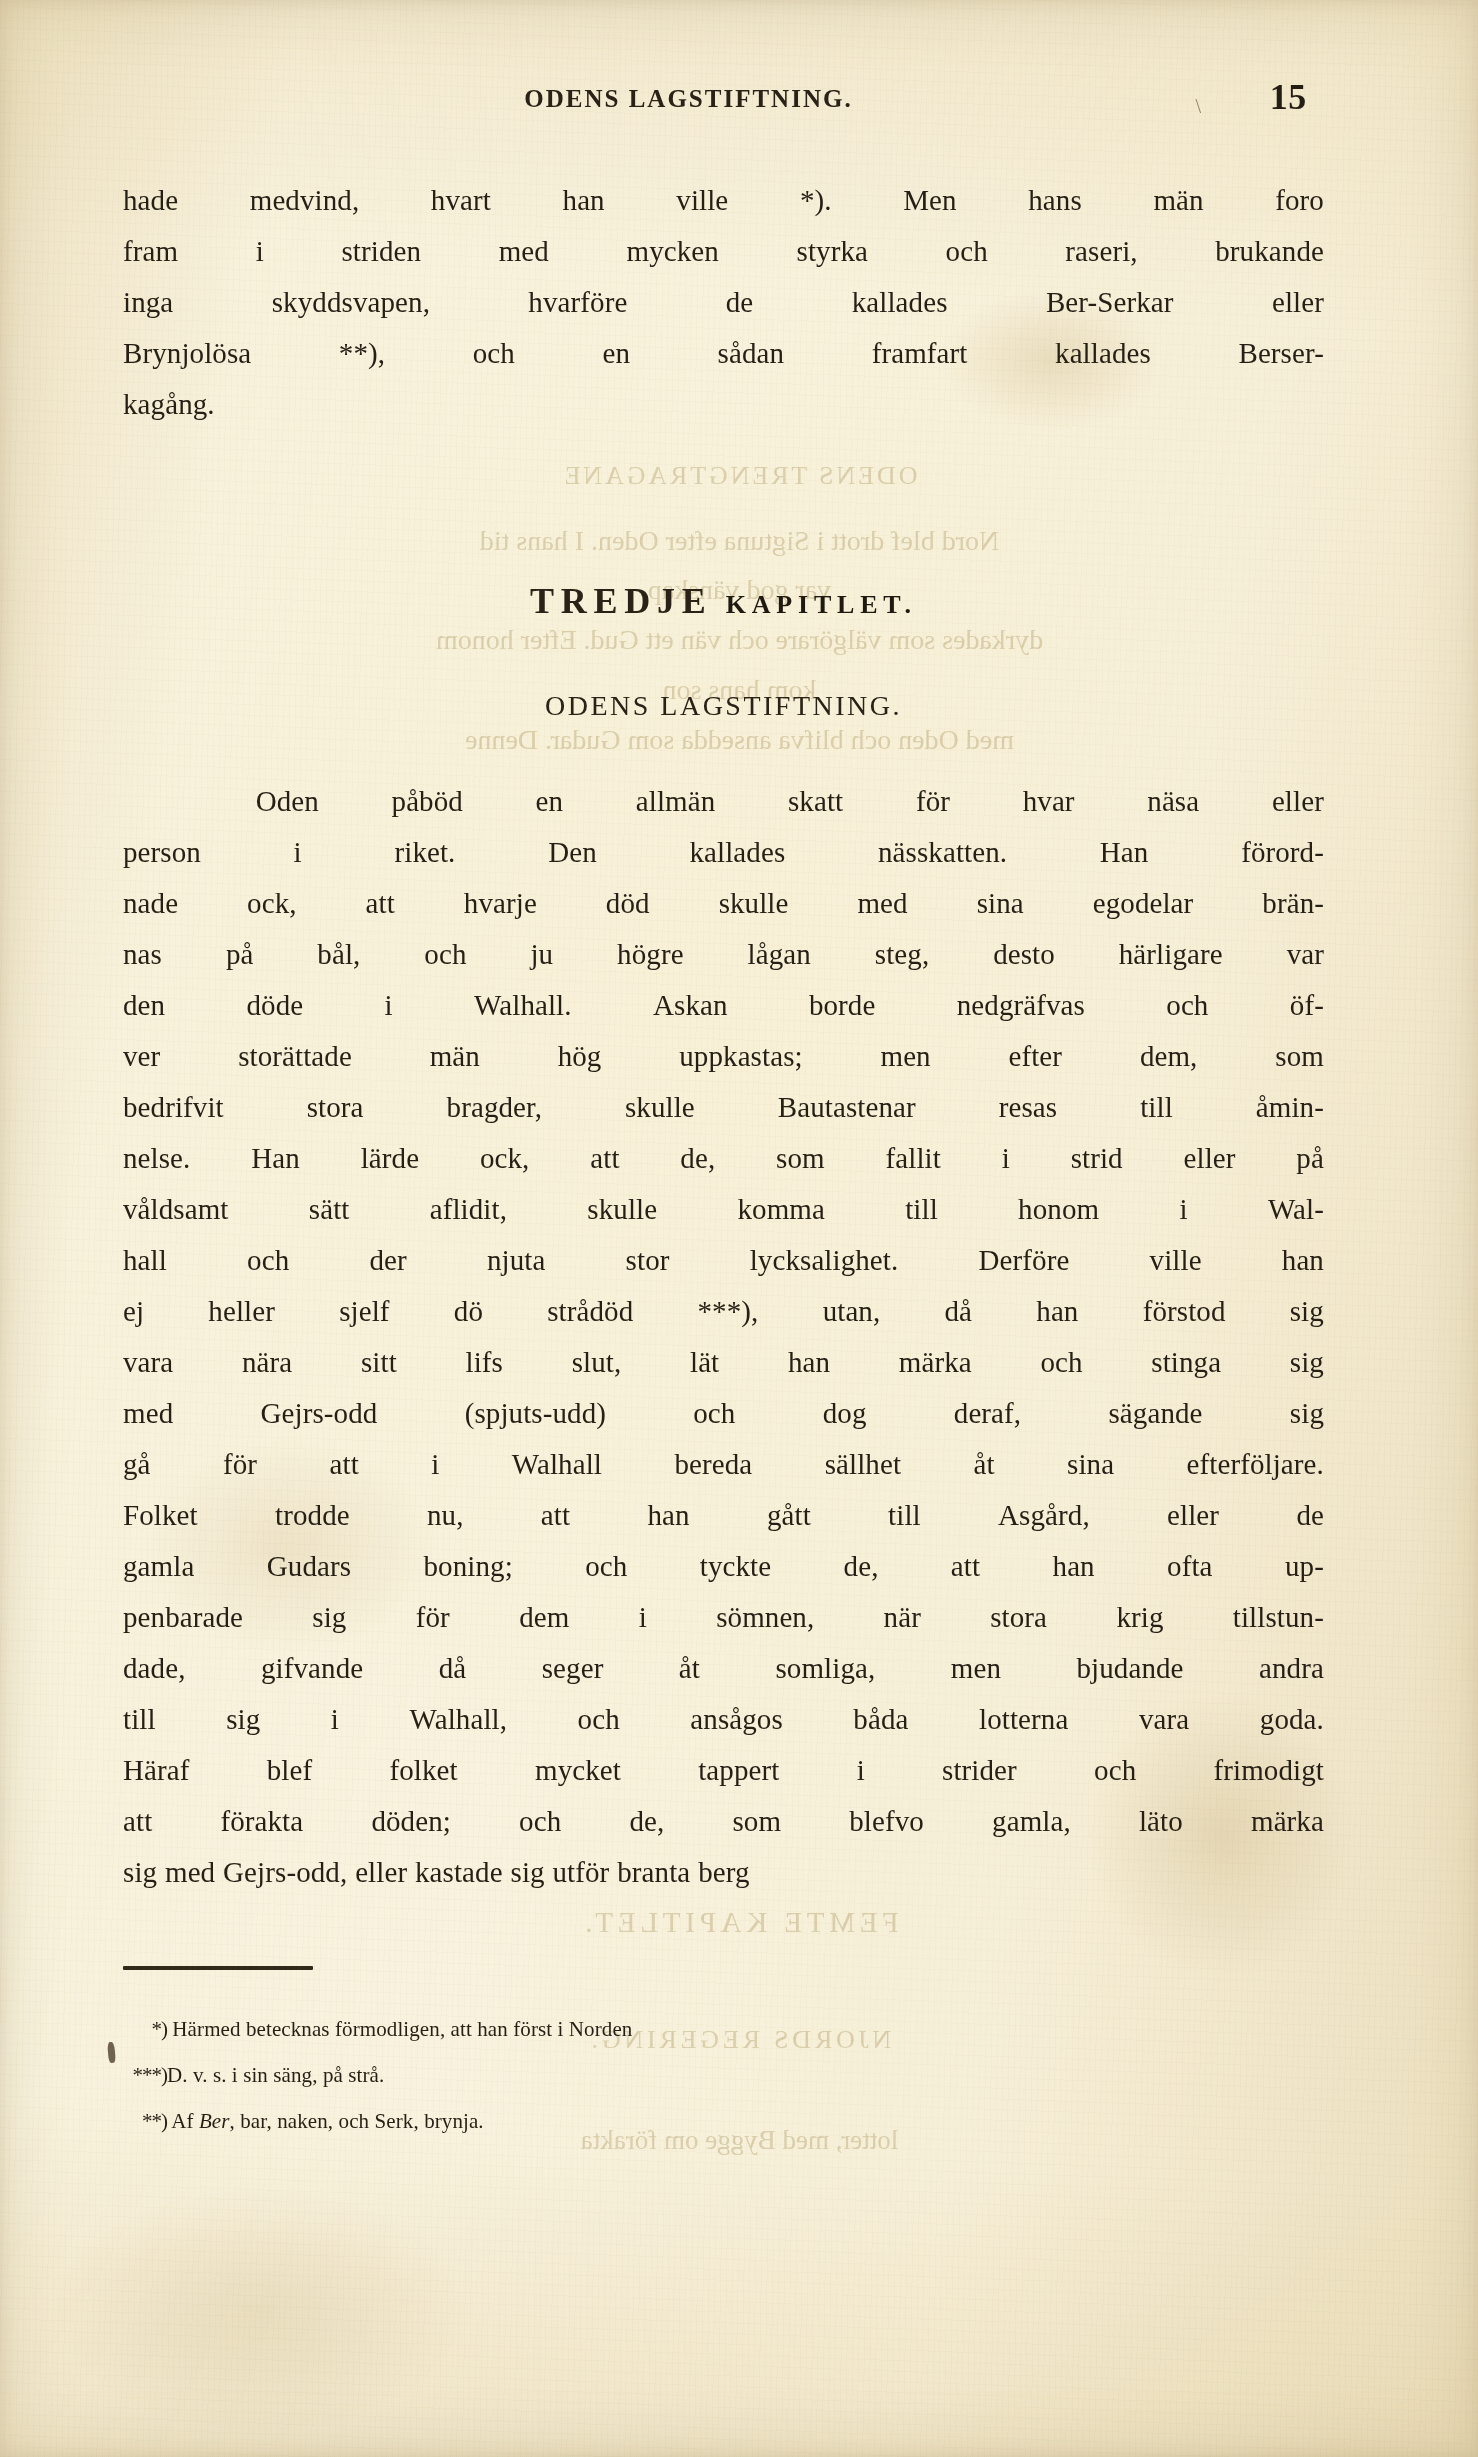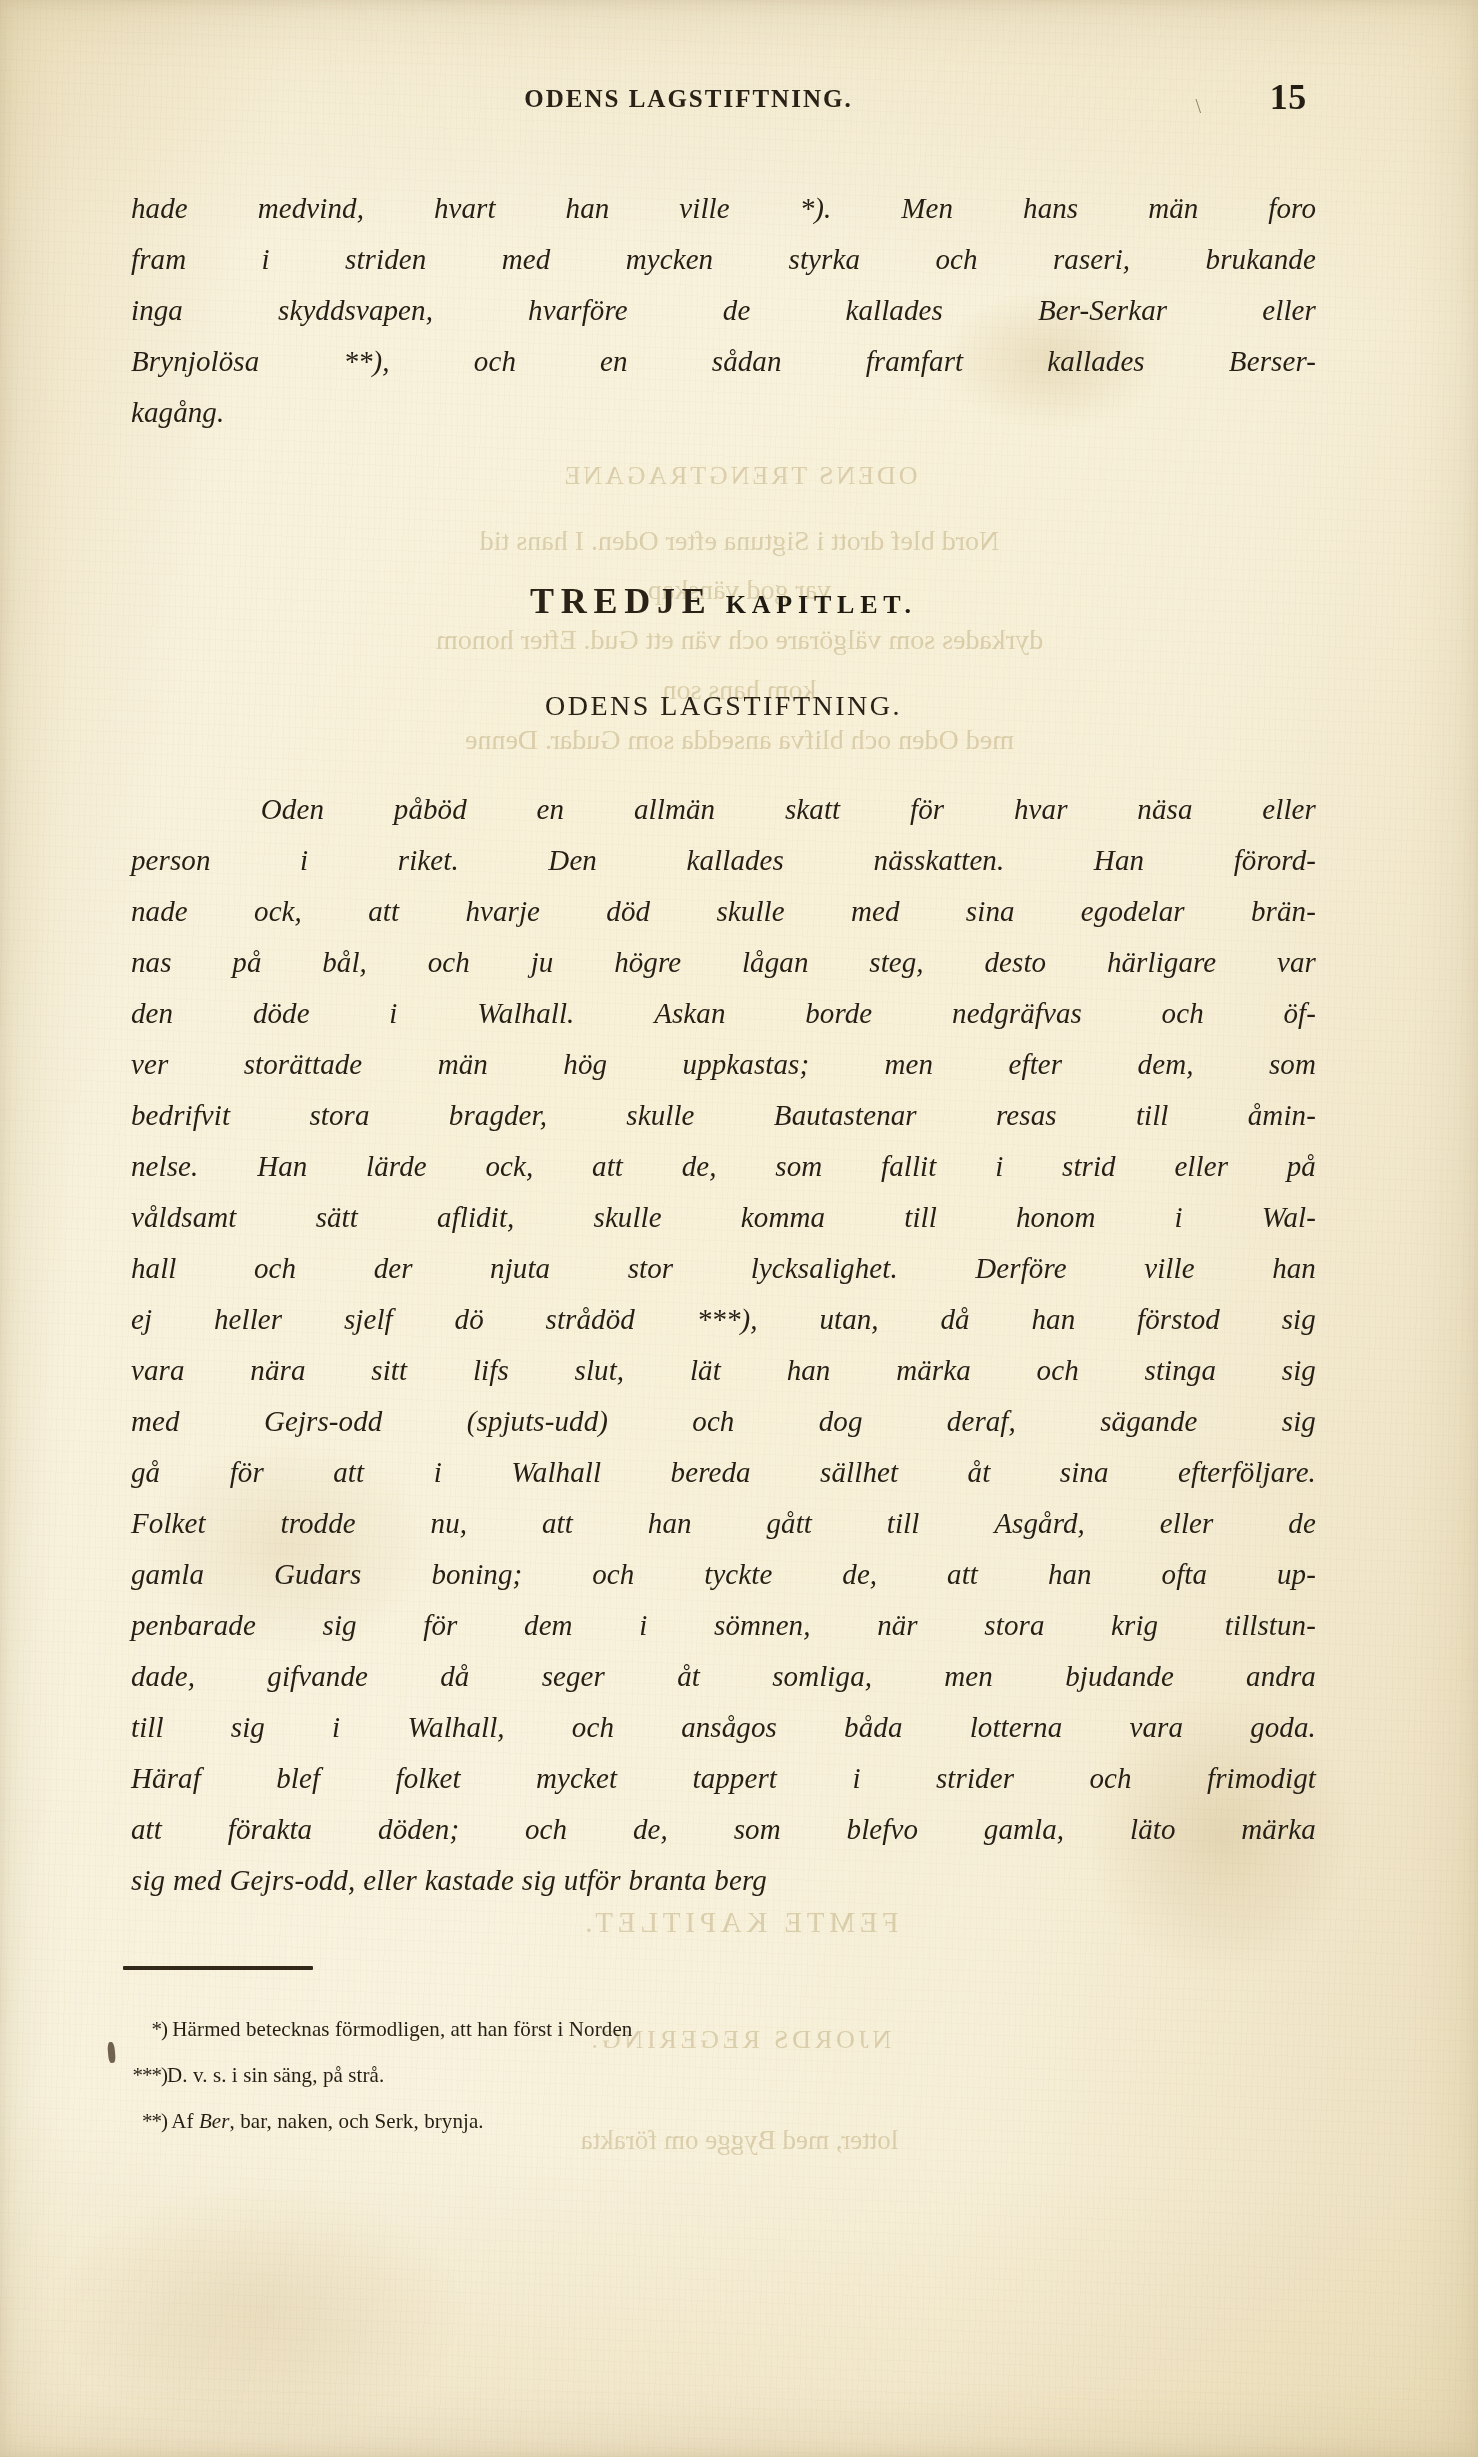--- a/index.html
+++ b/index.html
@@ -120,22 +120,21 @@
   .bodytext {
     font-size: 29px;
     line-height: 51px;
     text-align: justify;
     text-align-last: left;
     color: #261f15;
     letter-spacing: 0.1px;
     word-spacing: 0.5px;
   }
   .bodytext p {
-    margin: 8px;
-    font-style: italic;
+    margin: 0;
   }
   .bodytext .ln {
     display: block;
     white-space: pre;
   }
   
   .bodytext .ln.j {
     display: flex;
     justify-content: space-between;
     white-space: normal;

